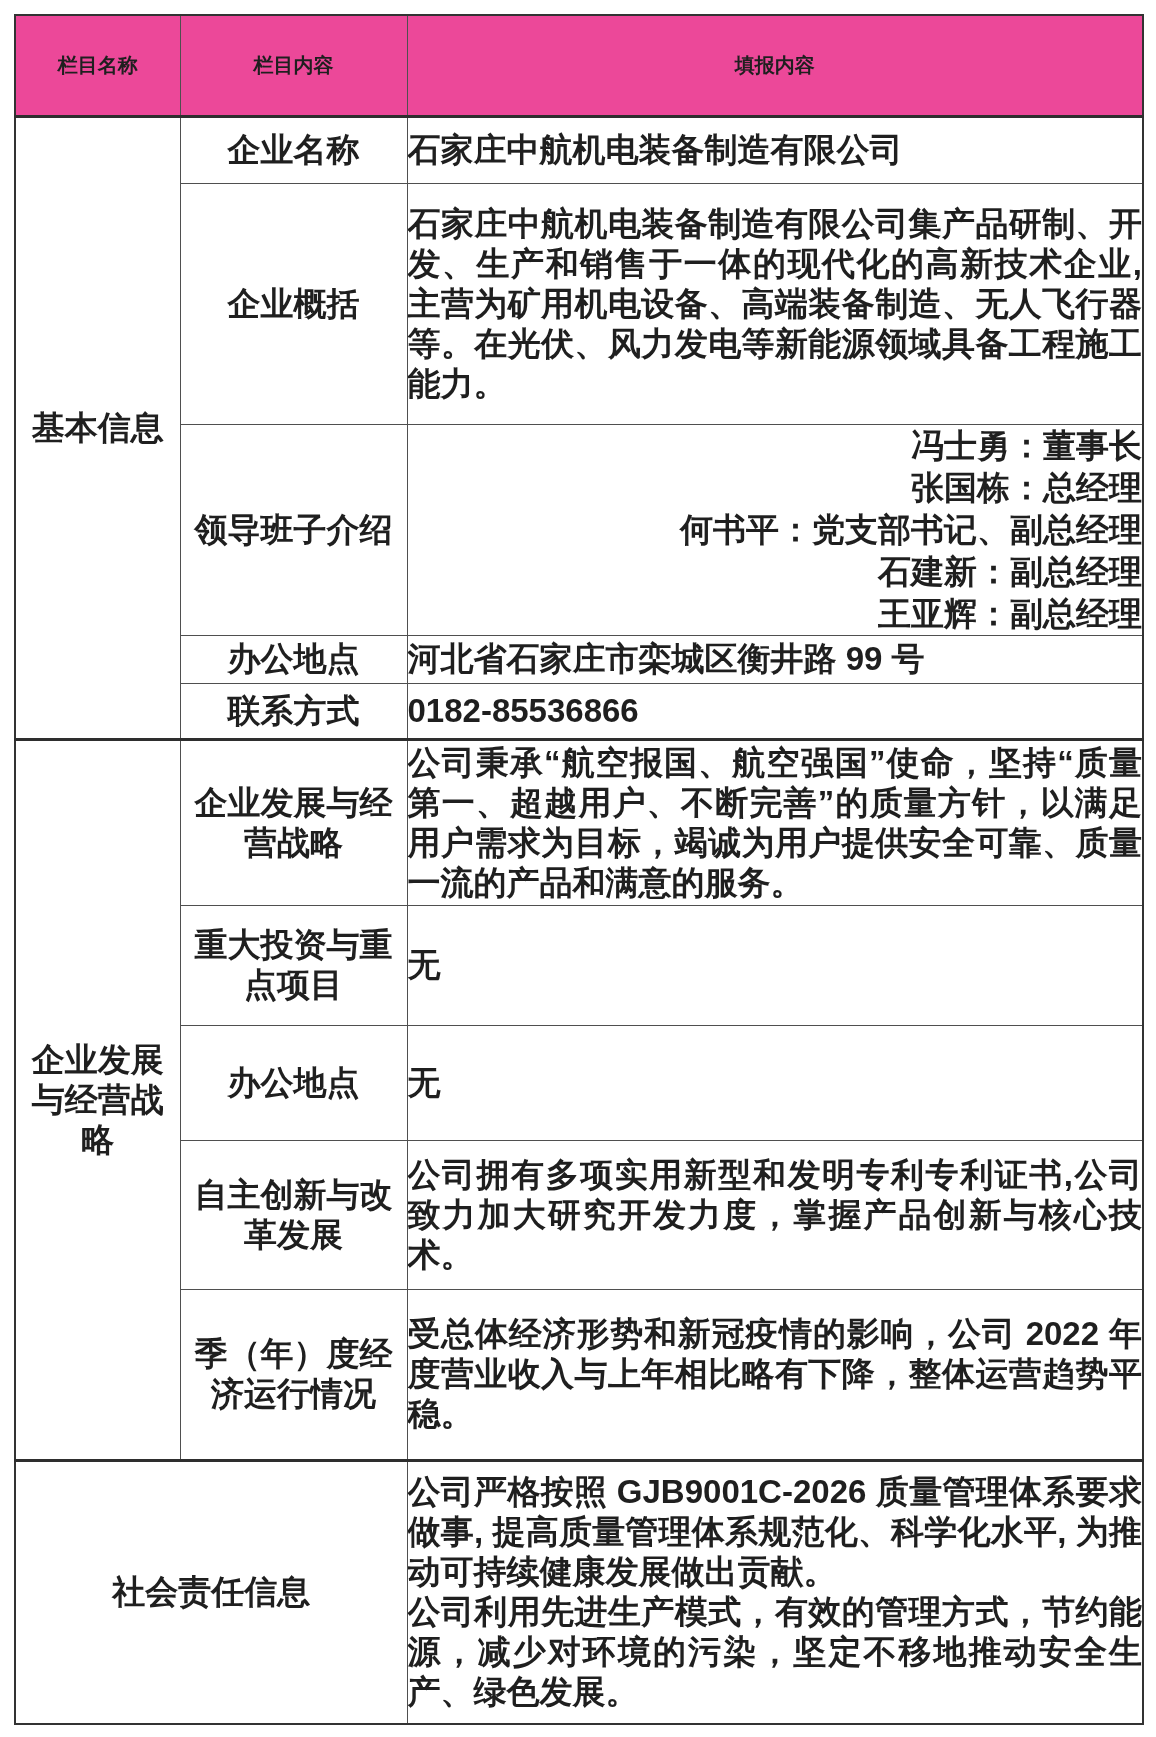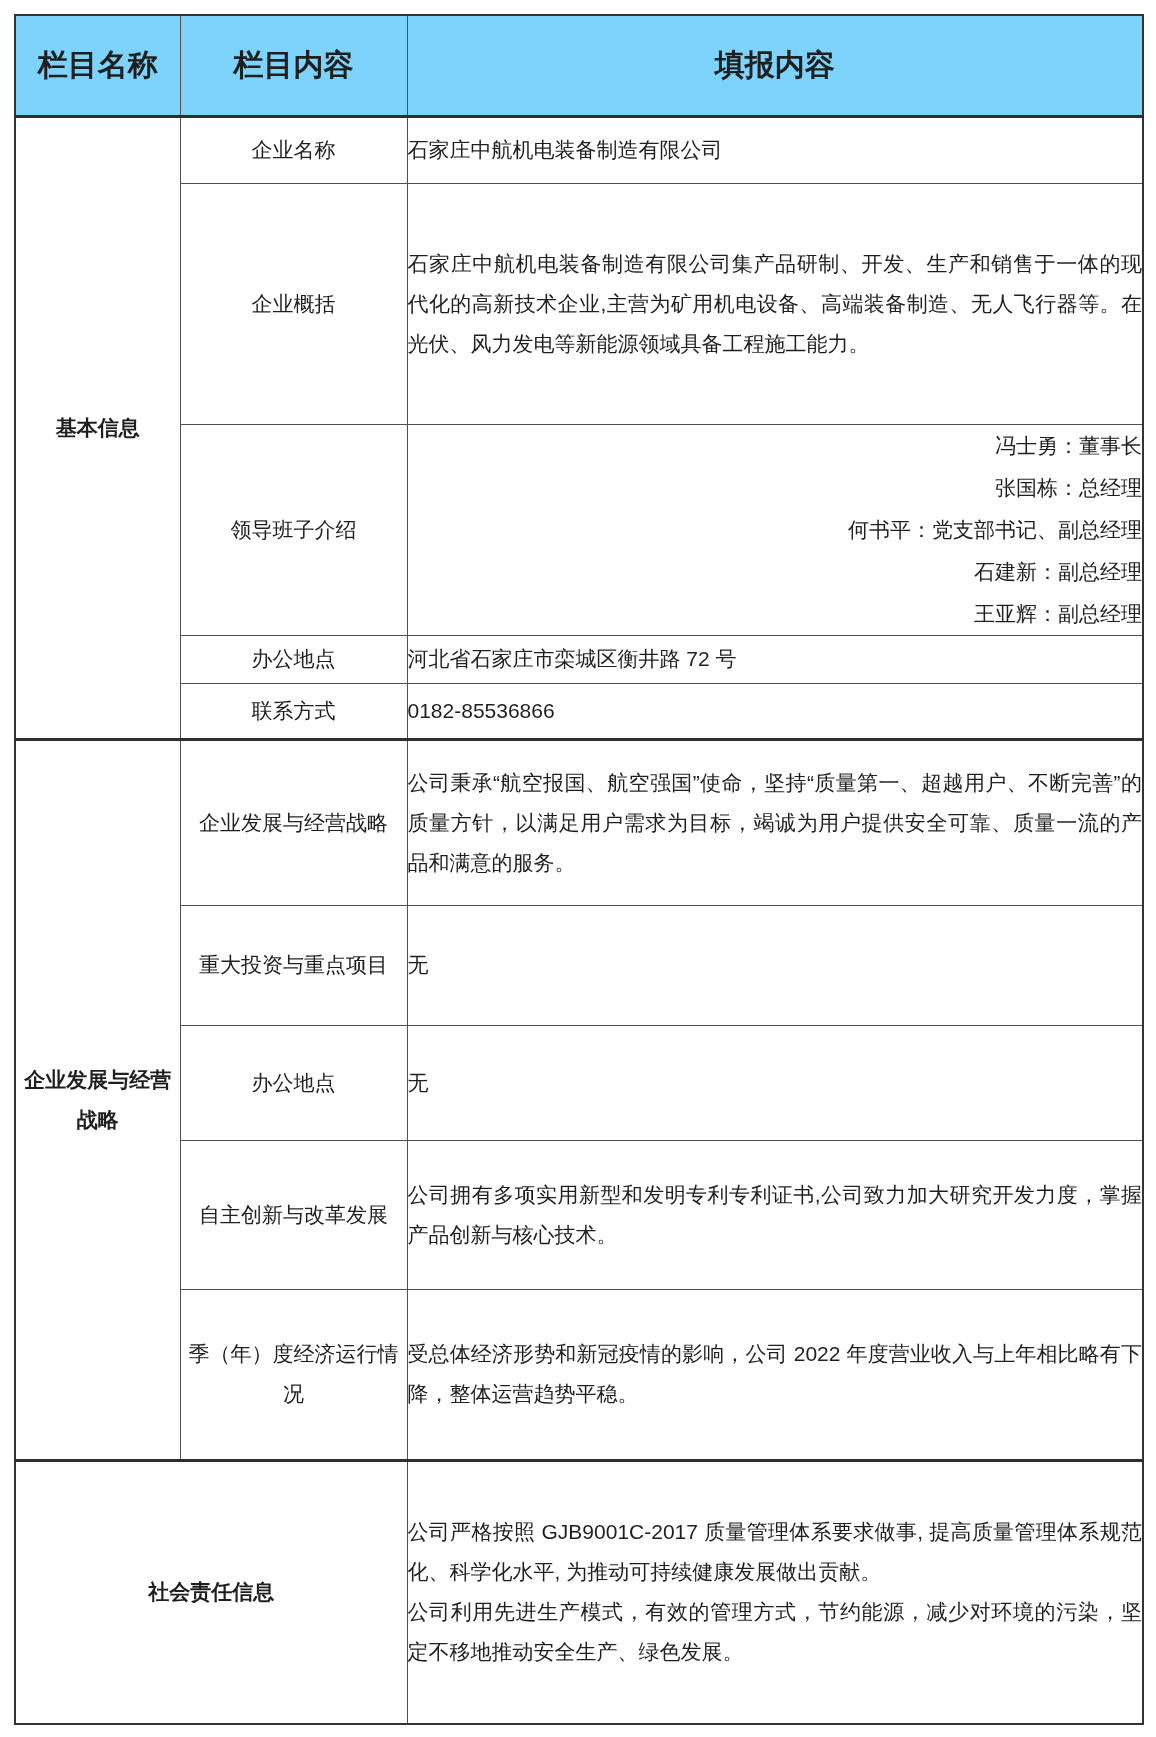--- a/index.html
+++ b/index.html
@@ -23,32 +23,33 @@
   table.report {
     border-collapse: collapse;
     table-layout: fixed;
     width: 1128px;
     border: 2px solid #333333;
   }
   table.report th,
   table.report td {
     border: 1.7px solid #4f4f4f;
     vertical-align: middle;
-    font-size: 21px;
+    font-size: 33px;
     line-height: 40px;
     padding: 0;
     overflow: hidden;
+    font-weight: bold;
   }
   
   tr.hdr th {
-    font-size: 30px;
+    font-size: 20px;
     font-weight: 700;
     text-align: center;
     border-bottom: 3px solid #2e2e2e;
-    background: #7dd3fc;
+    background: #ec4899;
   }
   
   tr.section-start > td {
     border-top: 3px solid #2e2e2e;
   }
   
   td.lbl1 {
     font-weight: 700;
     font-size: 29px;
     text-align: center;
@@ -118,21 +119,21 @@
         <div class="lead-line">冯士勇：董事长</div>
         <div class="lead-line">张国栋：总经理</div>
         <div class="lead-line">何书平：党支部书记、副总经理</div>
         <div class="lead-line">石建新：副总经理</div>
         <div class="lead-line">王亚辉：副总经理</div>
       </td>
     </tr>
 
     <tr style="height:48px">
       <td class="lbl2">办公地点</td>
-      <td class="val">河北省石家庄市栾城区衡井路 72 号</td>
+      <td class="val">河北省石家庄市栾城区衡井路 99 号</td>
     </tr>
 
     <tr style="height:56px">
       <td class="lbl2">联系方式</td>
       <td class="val">0182-85536866</td>
     </tr>
 
     <tr class="section-start" style="height:166px">
       <td class="lbl1" rowspan="5">企业发展与经营战略</td>
       <td class="lbl2">企业发展与经营战略</td>
@@ -155,19 +156,19 @@
     </tr>
 
     <tr style="height:171px">
       <td class="lbl2">季（年）度经济运行情况</td>
       <td class="val just">受总体经济形势和新冠疫情的影响，公司 2022 年度营业收入与上年相比略有下降，整体运营趋势平稳。</td>
     </tr>
 
     <tr class="section-start" style="height:264px">
       <td class="merged-label" colspan="2">社会责任信息</td>
       <td class="val">
-        <div class="para">公司严格按照 GJB9001C-2017 质量管理体系要求做事, 提高质量管理体系规范化、科学化水平, 为推动可持续健康发展做出贡献。</div>
+        <div class="para">公司严格按照 GJB9001C-2026 质量管理体系要求做事, 提高质量管理体系规范化、科学化水平, 为推动可持续健康发展做出贡献。</div>
         <div class="para">公司利用先进生产模式，有效的管理方式，节约能源，减少对环境的污染，坚定不移地推动安全生产、绿色发展。</div>
       </td>
     </tr>
   </tbody>
     </table>
 </div>
 
 </body></html>

